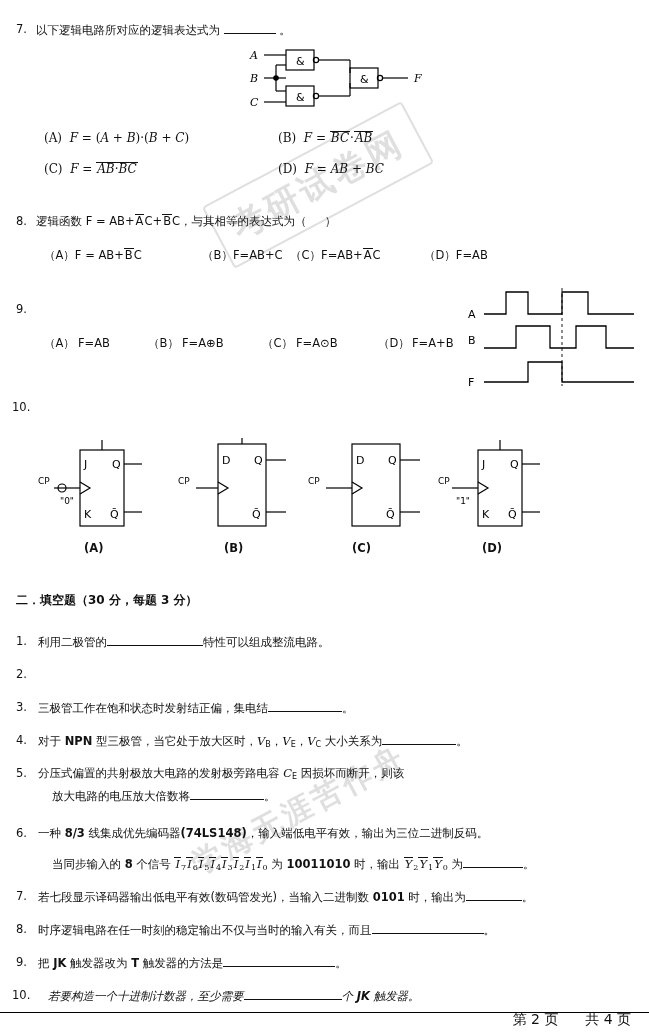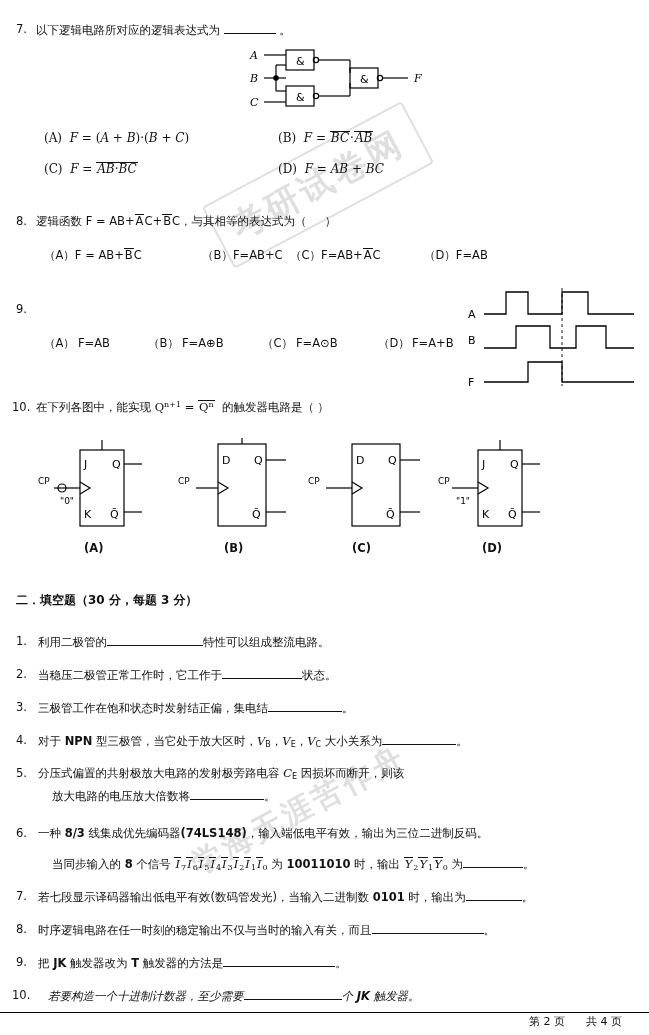--- a/index.html
+++ b/index.html
@@ -32,21 +32,21 @@
   }
   .num{position:absolute;font-weight:normal;}
   .txt{position:absolute;white-space:nowrap;}
   .it{font-style:italic;font-family:"DejaVu Serif","Liberation Serif",serif;}
   .ser{font-family:"DejaVu Serif","Liberation Serif",serif;}
   .ovl{border-top:1px solid #111;display:inline-block;padding:0 1px;line-height:1.05;}
   .sub{font-size:8px;vertical-align:-2px;}
   .sup{font-size:8px;vertical-align:4px;}
   .sec{position:absolute;font-weight:bold;font-size:12px;}
   .blank{display:inline-block;border-bottom:1px solid #111;height:11px;}
-  .footer{position:absolute;bottom:6px;right:27px;font-size:11px;}
+  .footer{position:absolute;bottom:6px;right:18px;font-size:14px;}
   .hr{position:absolute;left:0;width:649px;border-top:1px solid #000;height:0;}
   svg{position:absolute;}
   .opt{position:absolute;font-family:"DejaVu Serif","Liberation Serif",serif;font-size:12px;}
 </style>
 </head>
 <body>
 
 <div class="page">
 
   <div class="wm box" style="left:205px;top:150px;">考研试卷网</div>
@@ -139,25 +139,20 @@
 
       <path d="M18,100 L62,100 L62,80 L96,80 L96,100 L168,100"></path>
       <line x1="96" y1="6" x2="96" y2="104" stroke-dasharray="3,3" stroke-width="0.9"></line>
     </g>
     <text x="2" y="36" font-size="11" font-family="DejaVu Sans">A</text>
     <text x="2" y="62" font-size="11" font-family="DejaVu Sans">B</text>
     <text x="2" y="104" font-size="11" font-family="DejaVu Sans">F</text>
   </svg>
 
   <div class="num" style="left:12px;top:400px;">10.</div>
-  <div class="txt" style="left:36px;top:400px;">
-    <span>在下列各图中，能实现</span>
-    <span class="ser">Q<span class="sup">n+1</span> = <span class="ovl">Q<span class="sup">n</span></span></span>
-    &nbsp;<span>的触发器电路是（        ）</span>
-  </div>
 
   <svg width="130" height="105" viewBox="0 0 130 105" style="left:38px;top:438px;">
     <g stroke="#000" stroke-width="1.2" fill="none">
       <rect x="42" y="12" width="44" height="76"></rect>
       <line x1="42" y1="50" x2="30" y2="50"></line>
       <polyline points="42,44 52,50 42,56"></polyline>
       <line x1="30" y1="50" x2="16" y2="50"></line>
       <line x1="86" y1="26" x2="104" y2="26"></line>
       <line x1="86" y1="74" x2="104" y2="74"></line>
       <line x1="64" y1="12" x2="64" y2="2"></line>
@@ -225,23 +220,20 @@
   <div class="txt" style="left:482px;top:541px;font-weight:bold;">(D)</div>
 
   <div class="sec" style="left:16px;top:592px;">二．填空题（30 分，每题 3 分）</div>
 
   <div class="num" style="left:16px;top:634px;">1.</div>
   <div class="txt" style="left:38px;top:634px;">
     利用二极管的<span class="blank" style="width:96px;"></span>特性可以组成整流电路。
   </div>
 
   <div class="num" style="left:16px;top:667px;">2.</div>
-  <div class="txt" style="left:38px;top:667px;">
-    当稳压二极管正常工作时，它工作于<span class="blank" style="width:80px;"></span>状态。
-  </div>
 
   <div class="num" style="left:16px;top:700px;">3.</div>
   <div class="txt" style="left:38px;top:700px;text-align:center;">
     三极管工作在饱和状态时发射结正偏，集电结<span class="blank" style="width:74px;"></span>。
   </div>
 
   <div class="num" style="left:16px;top:733px;">4.</div>
   <div class="txt" style="left:38px;top:733px;">
     对于 <b>NPN</b> 型三极管，当它处于放大区时，<span class="it">V</span><span class="sub">B</span>，<span class="it">V</span><span class="sub">E</span>，<span class="it">V</span><span class="sub">C</span> 大小关系为<span class="blank" style="width:74px;"></span>。
   </div>

